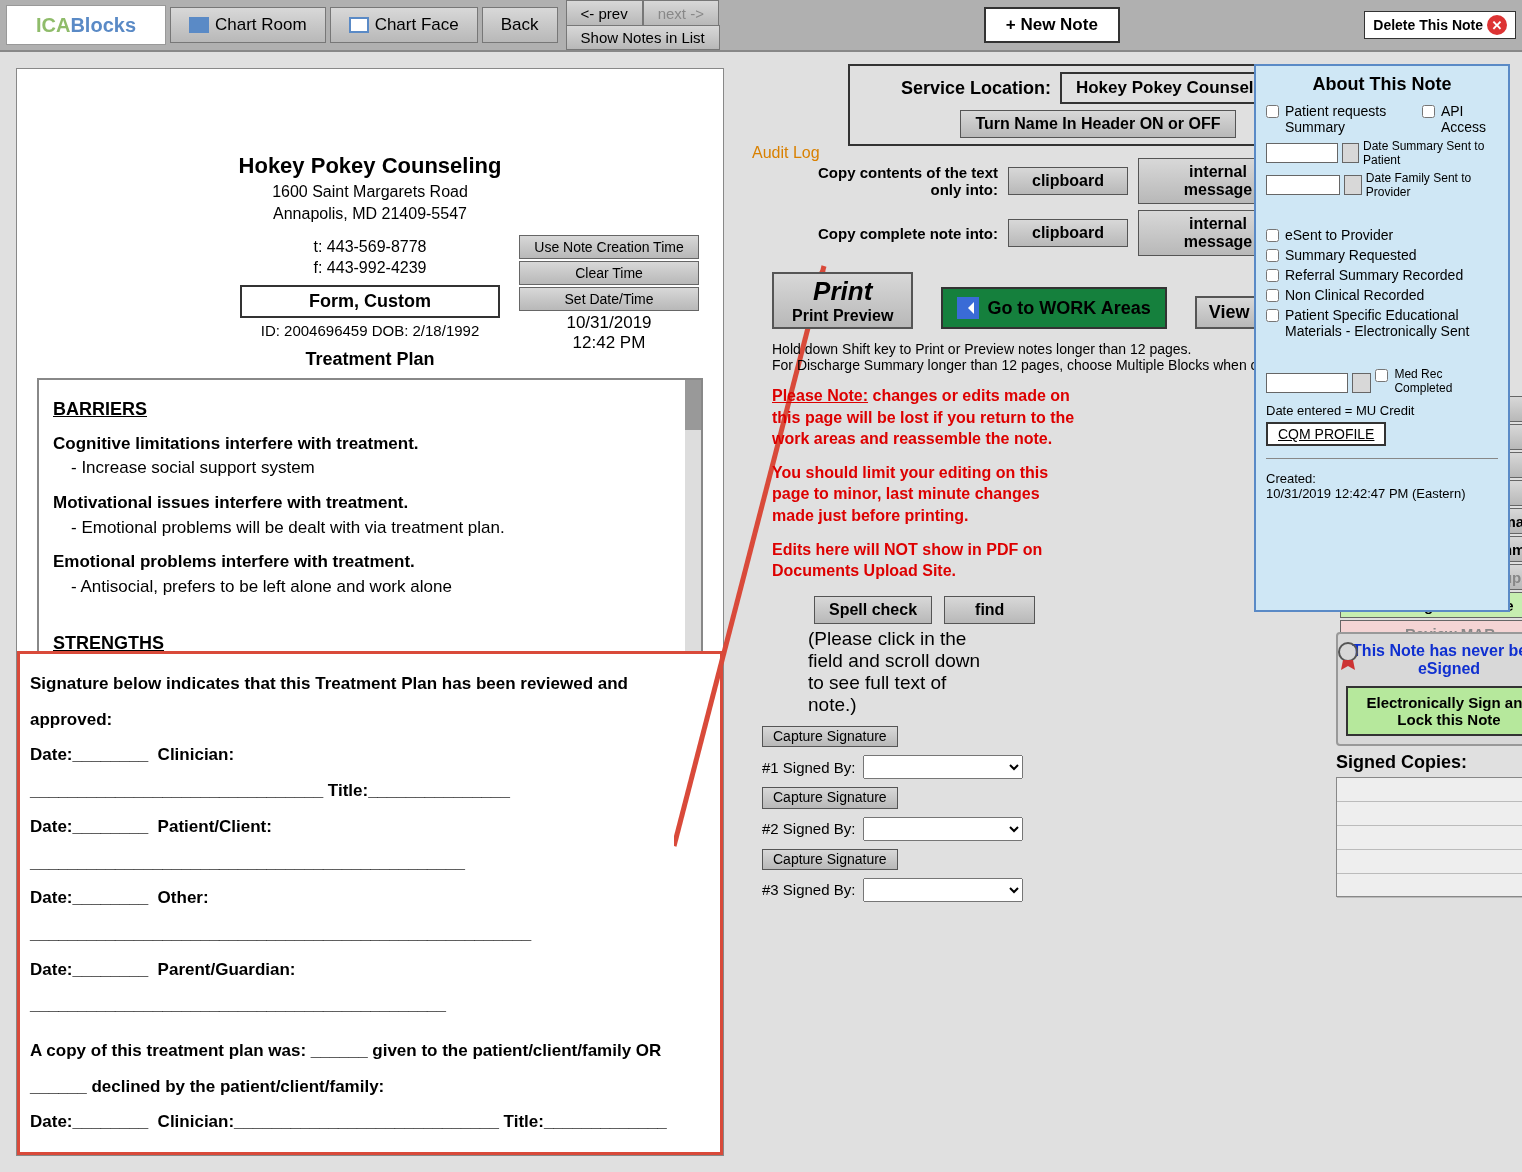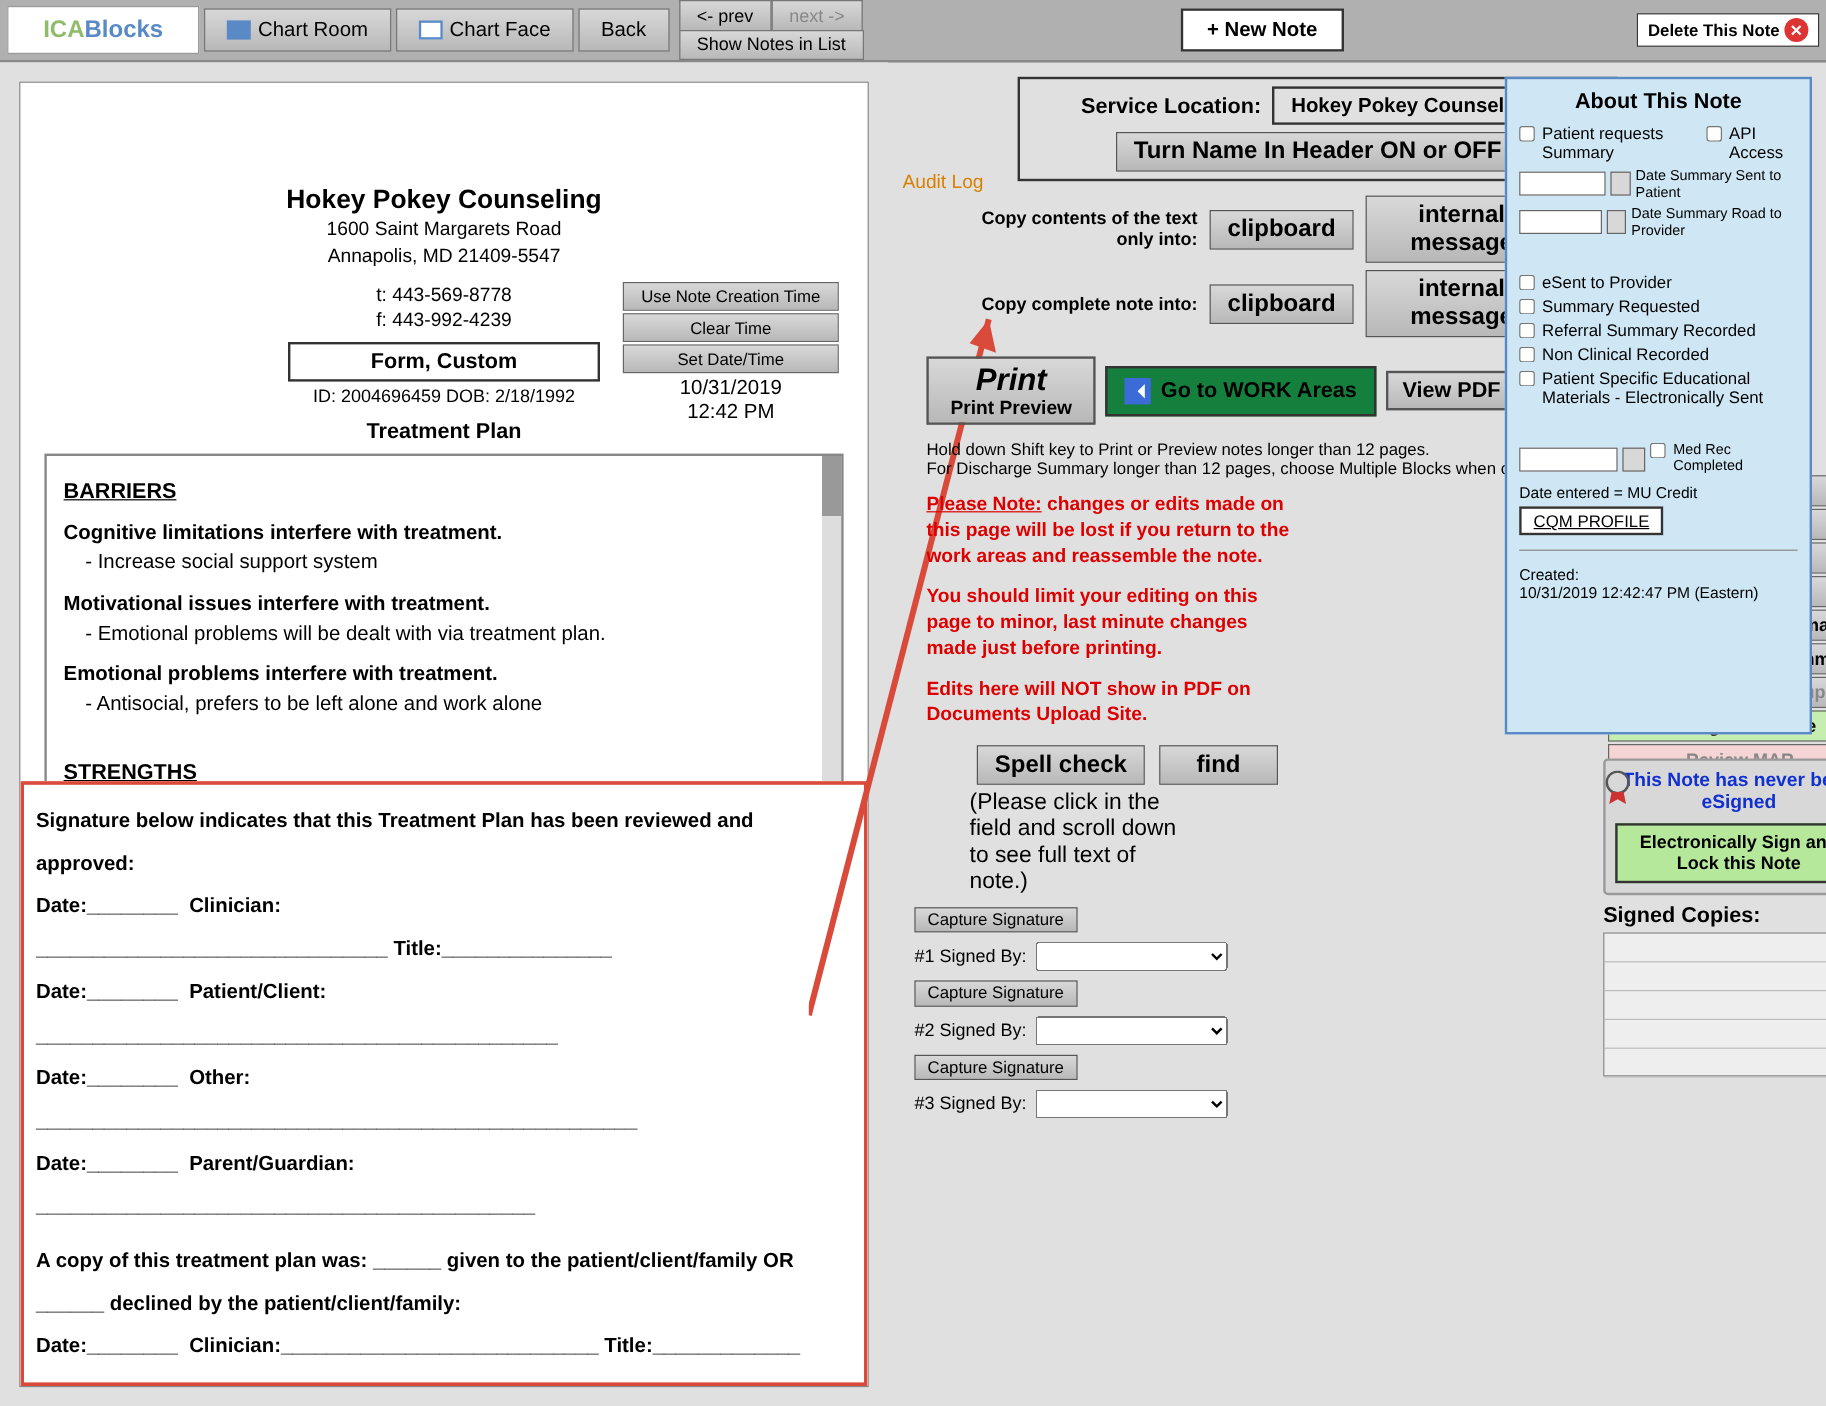--- a/index.html
+++ b/index.html
@@ -34,25 +34,25 @@
 .docbody h4 { text-decoration: underline; font-size: 18px; margin-top: 6px; }
 .docbody .item { font-weight: bold; margin-top: 10px; }
 .docbody .sub { margin-left: 18px; }
 .sigblock { border: 3px solid #d94a3a; margin-top: 8px; padding: 12px 10px; font-size: 17px; line-height: 2.1; font-weight: bold; position: absolute; bottom: 0; left: 0; right: 0; background: #fff; }
 .arrow { position: absolute; left: 674px; top: 246px; width: 170px; height: 620px; pointer-events: none; }
 .right { flex: 1; padding: 12px 8px; position: relative; font-size: 15px; }
 .svcrow { width: 500px; margin-left: 100px; border: 2px solid #333; padding: 6px; display: flex; flex-direction: column; gap: 6px; align-items: center; }
 .svcrow .r1 { display: flex; gap: 9px; align-items: center; width: 100%; justify-content: center; }
 .svcrow .r1 .lbl { font-weight: bold; font-size: 18px; }
 .svcrow .r1 .val { border: 2px solid #333; padding: 4px 14px; font-weight: bold; font-size: 17px; }
-.gbtn { background: linear-gradient(#d8d8d8,#b8b8b8); border: 1px solid #555; padding: 4px 14px; font-size: 20px; font-weight: bold; cursor: pointer; }
+.gbtn { background: linear-gradient(#d8d8d8,#b8b8b8); border: 1px solid #555; padding: 4px 14px; font-size: 16px; font-weight: bold; cursor: pointer; }
 .audit { color: #d98000; font-size: 16px; position: absolute; left: 12px; top: 92px; cursor: pointer; text-align: center; }
 .copyarea { margin-left: 70px; margin-top: 12px; display: grid; grid-template-columns: 180px 120px 160px; gap: 6px 10px; align-items: center; }
 .copyarea .lbl { text-align: right; font-weight: bold; font-size: 15px; }
-.printrow { margin-left: 24px; margin-top: 16px; display: flex; gap: 8px; align-items: center; }
+.printrow { margin-left: 24px; margin-top: 16px; display: flex; gap: 28px; align-items: flex-end; }
 .printbtn { border: 2px solid #555; background: linear-gradient(#d8d8d8,#b8b8b8); text-align: center; padding: 2px 18px; cursor: pointer; }
 .printbtn .big { font-size: 26px; font-weight: bold; font-style: italic; }
 .printbtn .sm { font-size: 16px; font-weight: bold; }
 .workbtn { border: 2px solid #333; background: #15803d; padding: 8px 14px; font-weight: bold; font-size: 18px; display: flex; align-items: center; gap: 8px; cursor: pointer; }
 .workbtn .arr { width: 22px; height: 22px; background: #3a6bd6; display: inline-block; position: relative; }
 .workbtn .arr:after { content:''; position:absolute; left:5px; top:5px; border: 6px solid transparent; border-right-color:#fff; }
 .viewpdf { border: 2px solid #555; background: linear-gradient(#d8d8d8,#b8b8b8); text-align: center; padding: 4px 12px; font-weight: bold; font-size: 18px; cursor: pointer; }
 .hint { margin-left: 24px; margin-top: 12px; font-size: 14px; width: 560px; }
 .warn { color: #d00; font-weight: bold; margin-left: 24px; margin-top: 12px; font-size: 16px; width: 310px; line-height: 1.35; }
 .warn .pn { text-decoration: underline; }
@@ -302,21 +302,21 @@
           </label>
       </div>
       <div class="daterow">
         <span class="fld"></span>
         <span class="cal"></span>
         <span style="font-size:12px">Date Summary Sent to Patient</span>
       </div>
       <div class="daterow">
         <span class="fld"></span>
         <span class="cal"></span>
-        <span style="font-size:12px">Date Summary Road to Provider</span>
+        <span style="font-size:12px">Date Family Sent to Provider</span>
       </div>
       <div class="sep"></div>
       <label>
           <input type="checkbox" style="">
           <span>eSent to Provider</span>
         </label>
       <label>
           <input type="checkbox" style="">
           <span>Summary Requested</span>
         </label>

